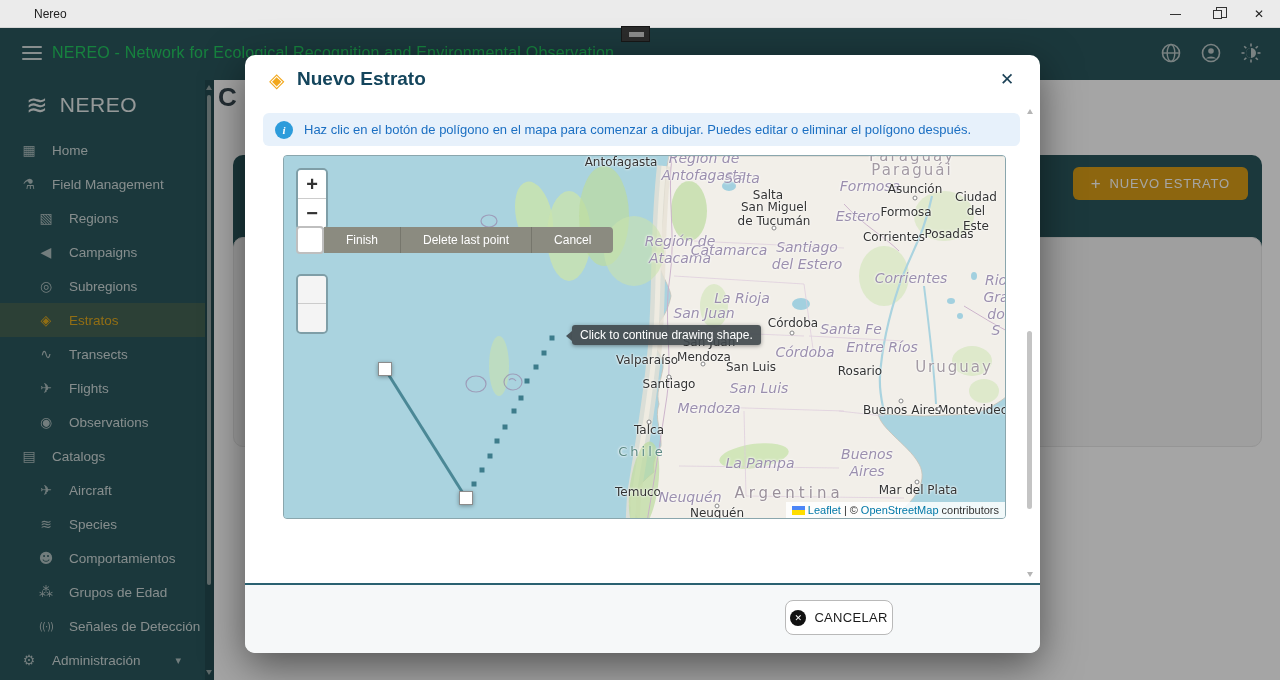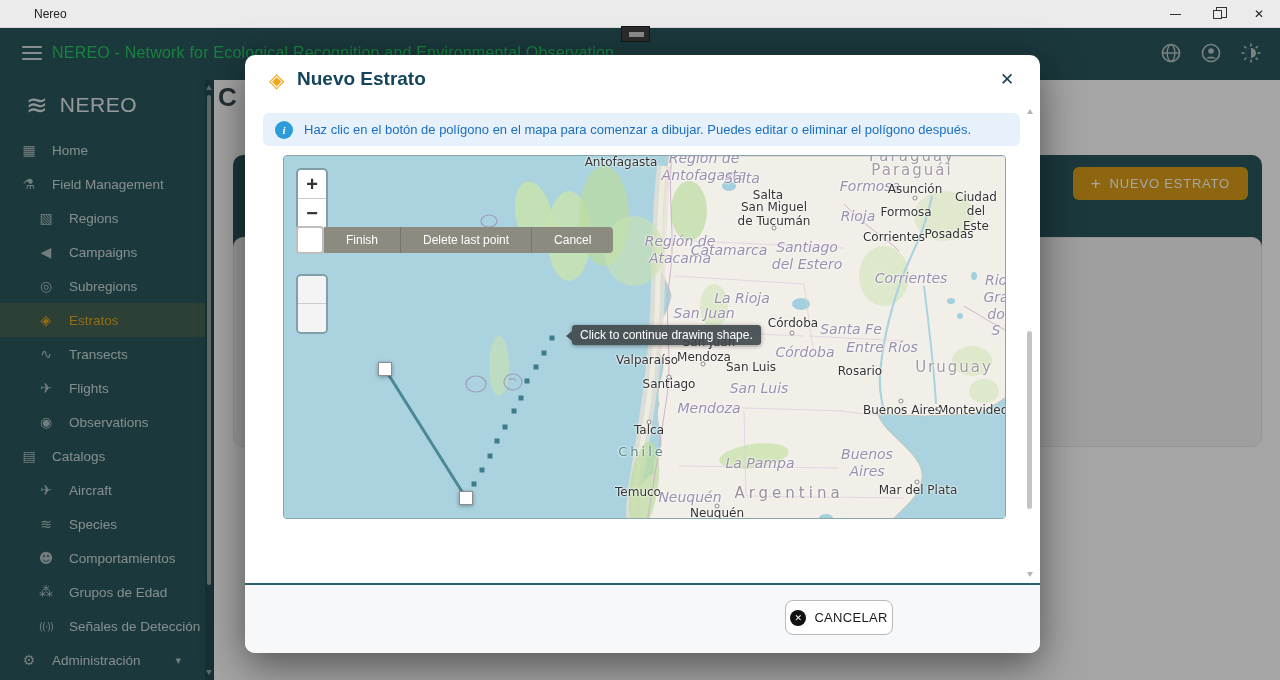--- a/index.html
+++ b/index.html
@@ -371,21 +371,21 @@
           <div class="mlabel region" style="left: 420px; top: 11px;">Región de
 Antofagasta</div>
           <div class="mlabel country" style="left: 628px; top: 0px;">Paraguay</div>
           <div class="mlabel country" style="left: 628px; top: 14px;">Paraguái</div>
           <div class="mlabel region" style="left: 458px; top: 22px;">Salta</div>
           <div class="mlabel city" style="left: 484px; top: 39px;">Salta</div>
           <div class="mlabel region" style="left: 586px; top: 30px;">Formosa</div>
           <div class="mlabel city" style="left: 631px; top: 33px;">Asunción</div>
           <div class="mlabel city" style="left: 490px; top: 58px;">San Miguel
 de Tucumán</div>
-          <div class="mlabel region" style="left: 574px; top: 60px;">Rioja</div>
+          <div class="mlabel region" style="left: 574px; top: 60px;">Estero</div>
           <div class="mlabel city" style="left: 622px; top: 56px;">Formosa</div>
           <div class="mlabel city" style="left: 692px; top: 56px;">Ciudad del
 Este</div>
           <div class="mlabel city" style="left: 610px; top: 81px;">Corrientes</div>
           <div class="mlabel city" style="left: 665px; top: 78px;">Posadas</div>
           <div class="mlabel region" style="left: 396px; top: 94px;">Región de
 Atacama</div>
           <div class="mlabel region" style="left: 445px; top: 94px;">Catamarca</div>
           <div class="mlabel region" style="left: 523px; top: 100px;">Santiago
 del Estero</div>
@@ -469,20 +469,28 @@
           <span class="dot" style="left: 190px; top: 328px;"></span>
         </div>
       <div>
 
       <span class="vertex" style="left: 101px; top: 213px;"></span>
           <span class="vertex" style="left: 182px; top: 342px;"></span>
         </div>
 
       <div class="map-tooltip">Click to continue drawing shape.</div>
 
+      <div class="attribution">
+        <span class="ua-flag"></span>
+        <span class="attr-link">Leaflet</span>
+        <span>|</span>
+        <span>©</span>
+        <span class="attr-link">OpenStreetMap</span>
+        <span>contributors</span>
+      </div>
     </div>
 
     <div class="modal-scroll">
       <span class="arr up"></span>
       <span class="thumb"></span>
       <span class="arr dn"></span>
     </div>
 
     <div class="modal-footer">
       <button class="btn-cancel">

